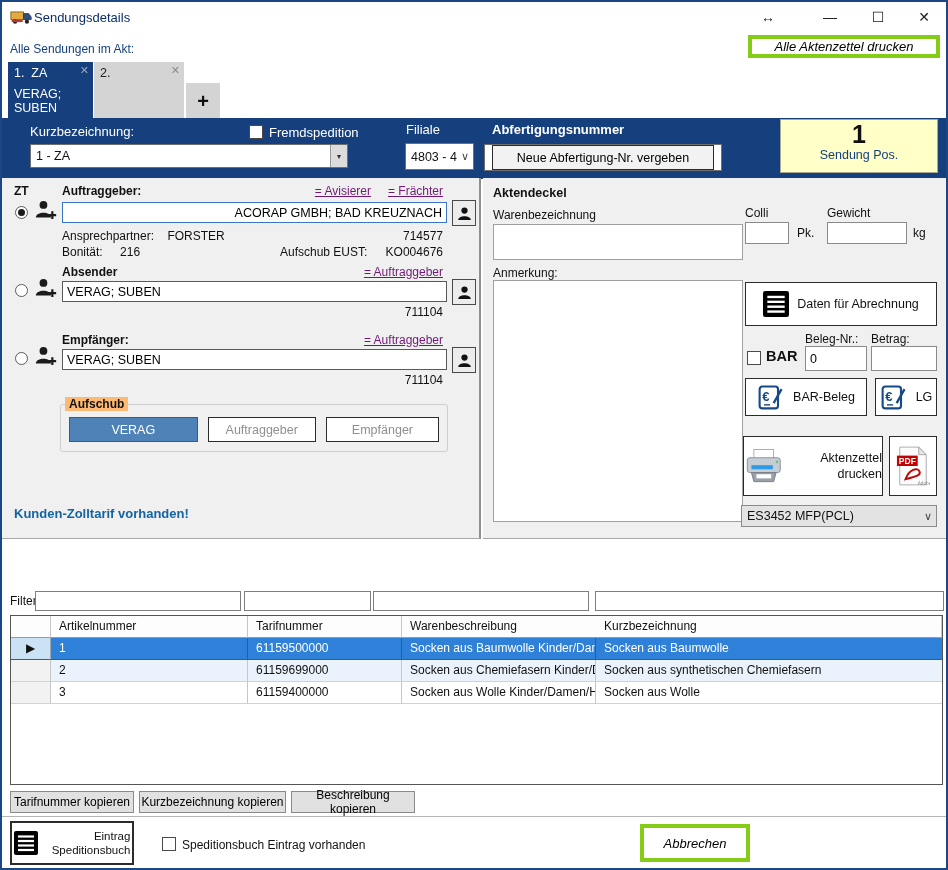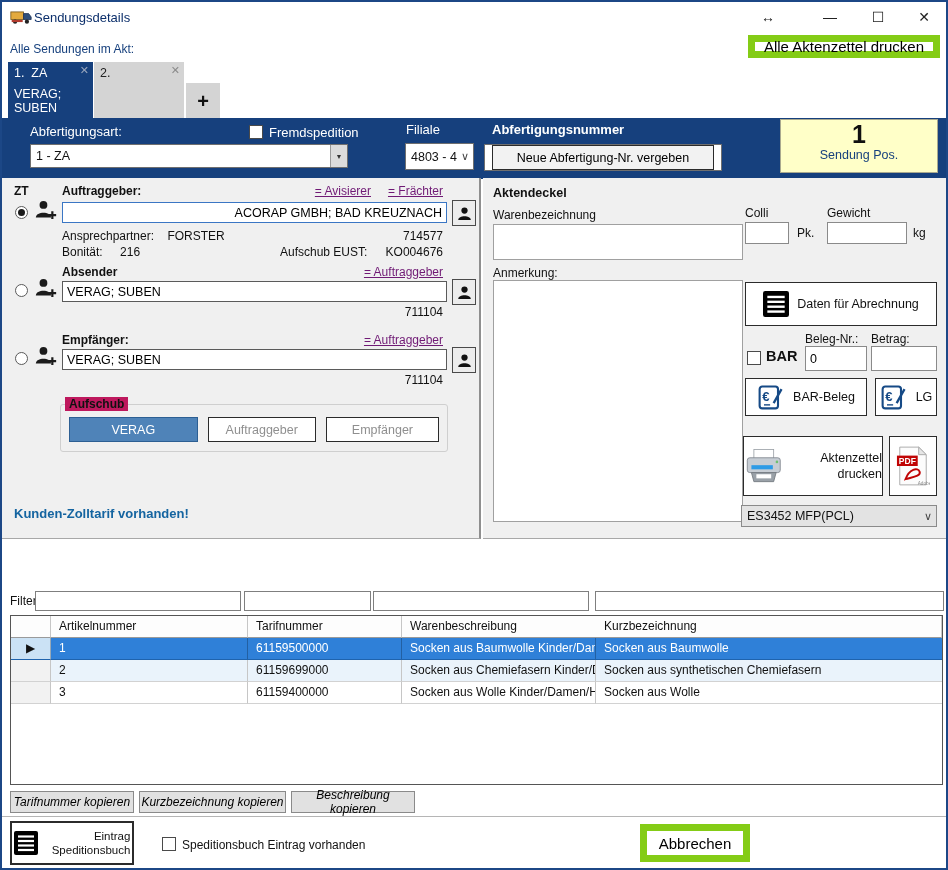--- a/index.html
+++ b/index.html
@@ -9,22 +9,22 @@
             border:2px solid #1c4786; overflow:hidden; }
   .abs { position:absolute; }
 
   
   .titlebar { position:absolute; left:0; top:0; width:944px; height:30px; background:#fff; }
   .t-title { position:absolute; left:32px; top:8px; color:#0c2f6b; font-size:13px; }
   .t-ctrl { position:absolute; top:4px; width:26px; height:22px; text-align:center;
             font-size:14px; color:#222; line-height:22px; cursor:default; }
 
   
-  .btn-plain { background:#fff; border:7px solid #84cc16; font-size:15px;
-               display:flex; align-items:center; justify-content:center; }
+  .btn-plain { background:#fff; border:4px solid #84cc16; font-size:13px;
+               display:flex; align-items:center; justify-content:center;font-style:italic; }
   .lbl-navy { color:#16407d; }
 
   .tab { position:absolute; top:60px; height:57px; font-size:12.5px; padding:4px 6px; }
   .tab.active { background:#16407d; color:#fff; }
   .tab.inactive { background:#d4d4d4; color:#222; }
   .tab-x { position:absolute; right:4px; top:2px; font-size:11px; color:#9aa6bd; }
   .tab.inactive .tab-x { color:#8a8a8a; }
   .tab-line1 { white-space:pre; }
   .tab-plus { position:absolute; top:81px; width:34px; height:36px; background:#d4d4d4;
               font-size:20px; font-weight:bold; text-align:center; line-height:36px; }
@@ -51,21 +51,21 @@
   .bold { font-weight:bold; }
   .link { color:#701a75; text-decoration:underline; font-size:12px; }
   .field { background:#fff; border:1px solid #5a5a5a; font-size:12.5px; padding:0 4px;
            font-family:"Liberation Sans", sans-serif; }
   .field.focus { border:1px solid #3a76c4; }
   .radio { width:13px; height:13px; border:1px solid #5a5a5a; border-radius:50%; background:#fff; display:inline-block; }
   .radio.checked::after { content:""; display:block; width:7px; height:7px; margin:2px;
                           border-radius:50%; background:#1a1a1a; }
   .pbtn { background:#ececec; border:1px solid #4a4a4a; display:flex; align-items:center; justify-content:center; }
   .fieldset { position:absolute; border:1px solid #cfcfcf; border-radius:3px; background:#f0f0f0; }
-  .fieldset .legend { position:absolute; top:-8px; left:4px; background:#be185d; padding:0 4px; font-weight:bold; }
+  .fieldset .legend { position:absolute; top:-8px; left:4px; background:#fdba74; padding:0 4px; font-weight:bold; }
   .aufs-btn { height:25px; border:1px solid #2b2b2b; background:#fff; color:#8f8f8f; font-size:12.5px;
               display:flex; align-items:center; justify-content:center; }
   .aufs-btn.sel { background:#4f83b8; border-color:#2d5f93; color:#fff; }
   .note { color:#1464a0; font-weight:bold; font-size:13px; }
 
   textarea.ta { background:#fff; border:1px solid #a0a0a0; resize:none; position:absolute;
                 font-family:"Liberation Sans", sans-serif; }
   .icon-btn { position:absolute; background:#fff; border:1px solid #2b2b2b; display:flex;
               align-items:center; justify-content:center; gap:8px; font-size:12.5px; }
 
@@ -77,21 +77,21 @@
   .gcell { padding:3px 0 0 8px; border-right:1px solid #c6c6c6; border-bottom:1px solid #d2d2d2;
            white-space:nowrap; overflow:hidden; height:22px; font-size:12px; }
   .ghead .gcell { border-bottom:1px solid #9a9a9a; color:#111; background:#fdfdfd; }
   .grow.sel { background:#2f80d8; color:#fff; }
   .grow.sel .gcell { border-right:1px solid rgba(0,0,0,0.25); border-bottom:1px solid #1f63ad; }
   .grow.alt { background:#eaf3fb; }
   .rowhdr { padding-left:0; text-align:center; background:#f2f2f2; color:#222; }
   .grow.sel .rowhdr { background:#cbe2f5; color:#111; }
 
   .copy-btn { position:absolute; top:789px; height:22px; background:#e1e1e1; border:1px solid #8a8a8a;
-              font-size:12px; display:flex; align-items:center; justify-content:center;font-style:italic; }
+              font-size:12px; display:flex; align-items:center; justify-content:center; }
   .bottombar { position:absolute; left:0; top:814px; width:944px; height:52px; background:#fff;
                border-top:1px solid #b5b5b5; }
 </style>
 </head>
 <body>
 
 <div class="window">
 
   <div class="titlebar">
     <svg class="abs" style="left:8px;top:6px" width="22" height="18" viewBox="0 0 26 18">
@@ -117,21 +117,21 @@
     <div>SUBEN</div>
     <span class="tab-x">✕</span>
   </div>
   <div class="tab inactive" style="left:92px;width:90px">
     <div class="tab-line1">2.</div>
     <span class="tab-x">✕</span>
   </div>
   <div class="tab-plus abs" style="left:184px">+</div>
 
   <div class="cmdbar">
-    <span class="abs wlbl" style="left:28px;top:6px">Abfertigungsart:</span>
+    <span class="abs wlbl" style="left:28px;top:6px">Kurzbezeichnung:</span>
     <div class="combo" style="left:28px;top:26px;width:318px;height:24px">
       <span class="val">1 - ZA</span>
       <span class="dd">▼</span>
     </div>
     <span class="abs checkbox" style="left:247px;top:7px"></span>
     <span class="abs wlbl" style="left:267px;top:7px">Fremdspedition</span>
     <span class="abs wlbl" style="left:404px;top:4px">Filiale</span>
     <div class="combo" style="left:403px;top:25px;width:69px;height:27px">
       <span class="val">4803 - 480</span>
       <span class="chev">∨</span>

